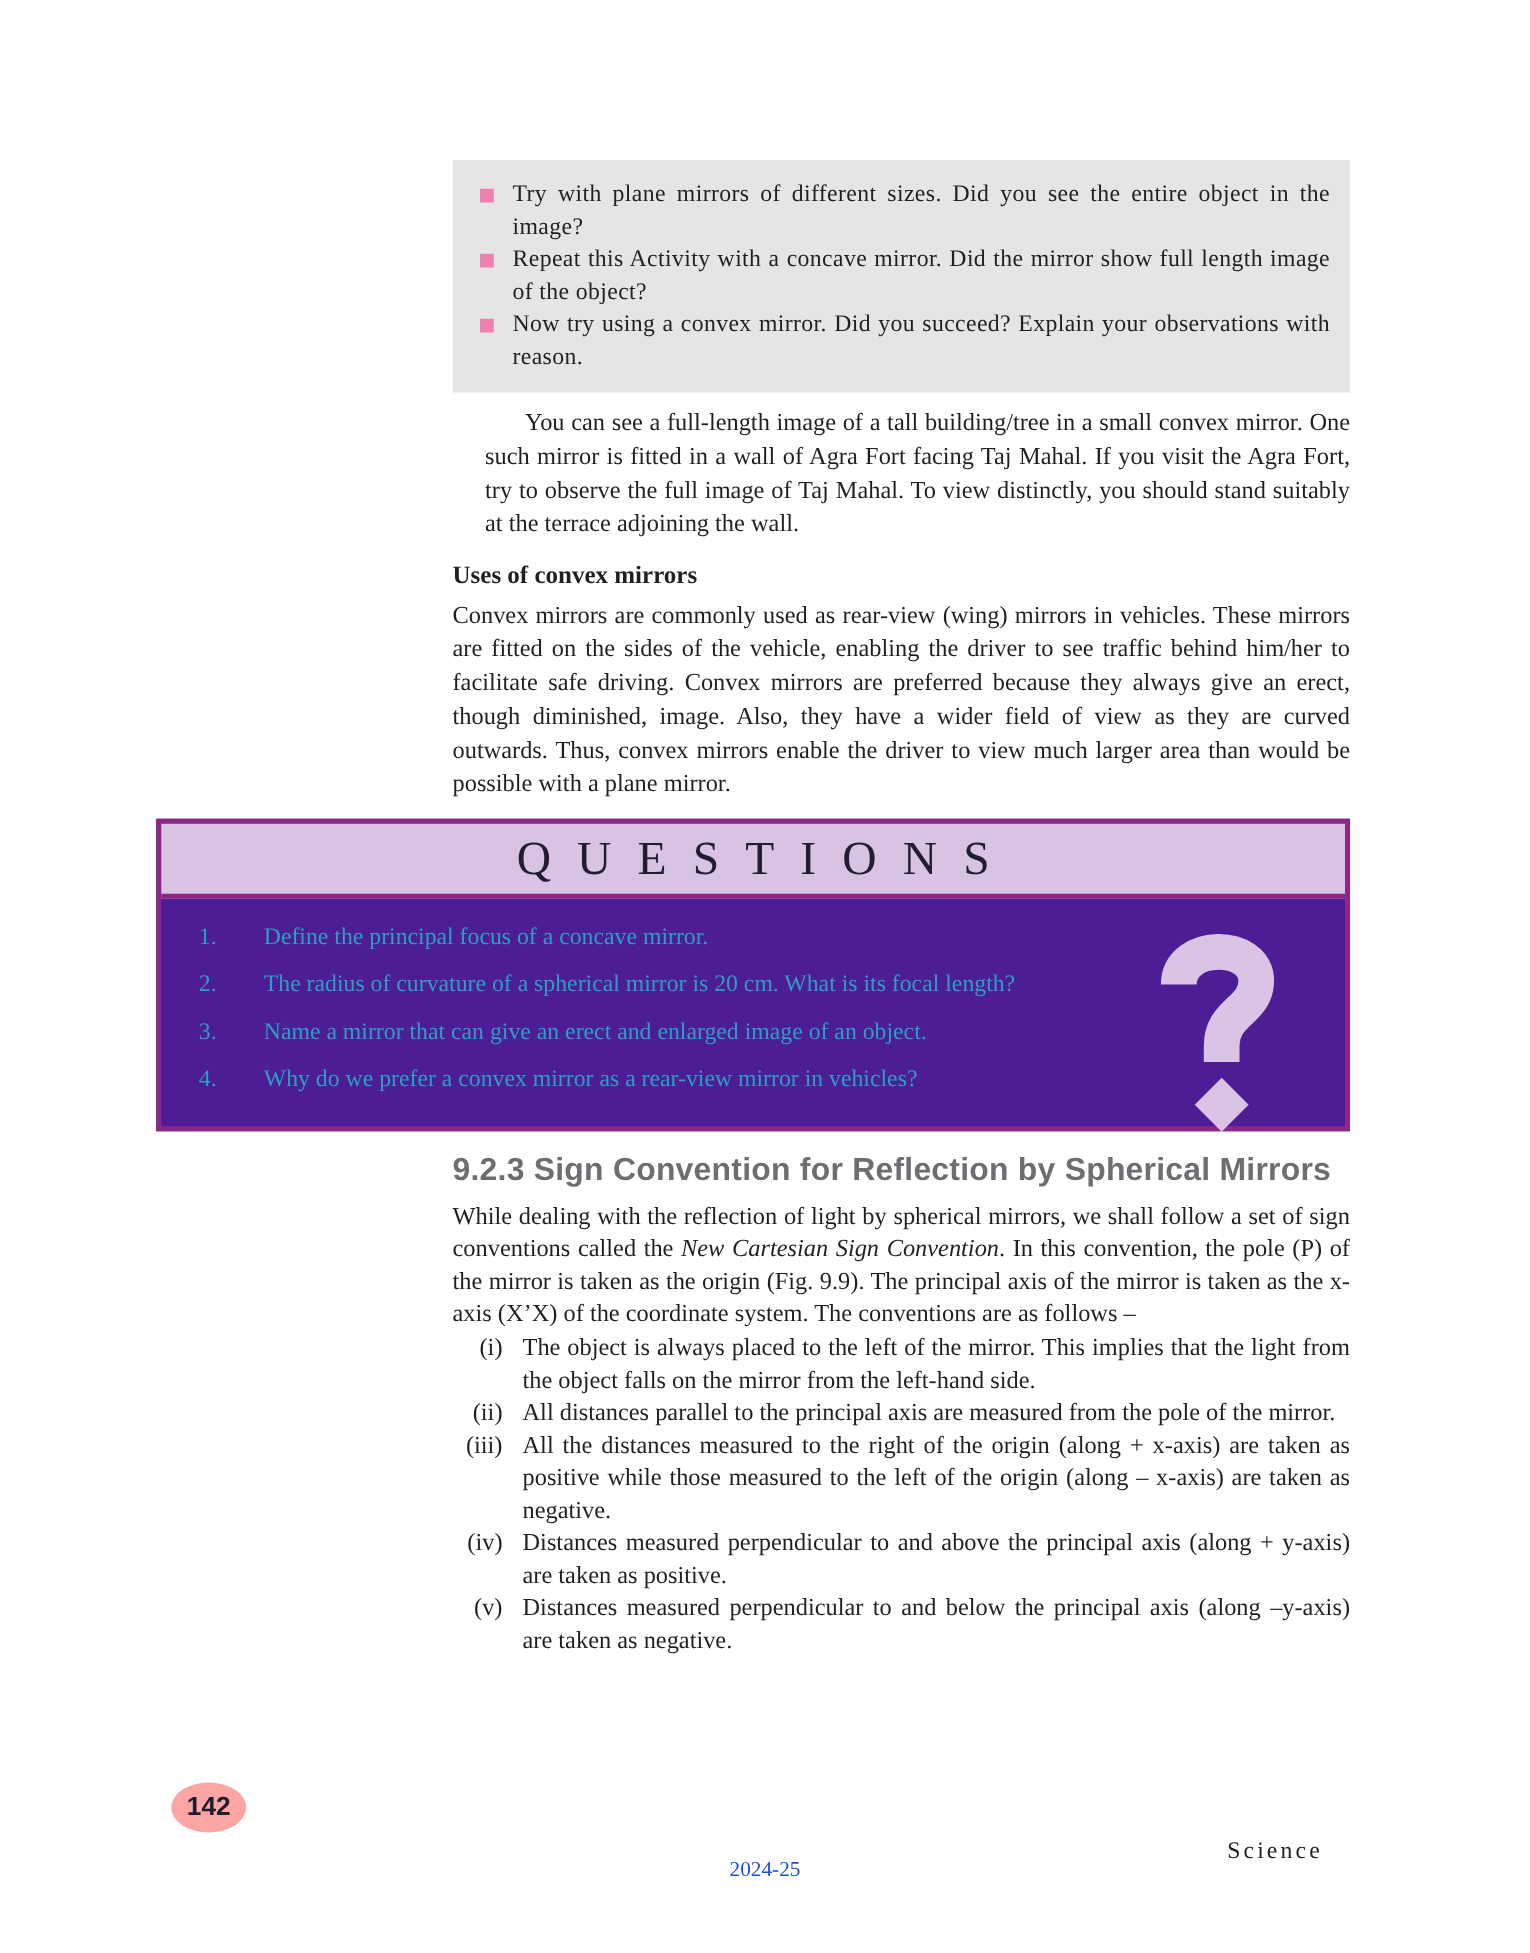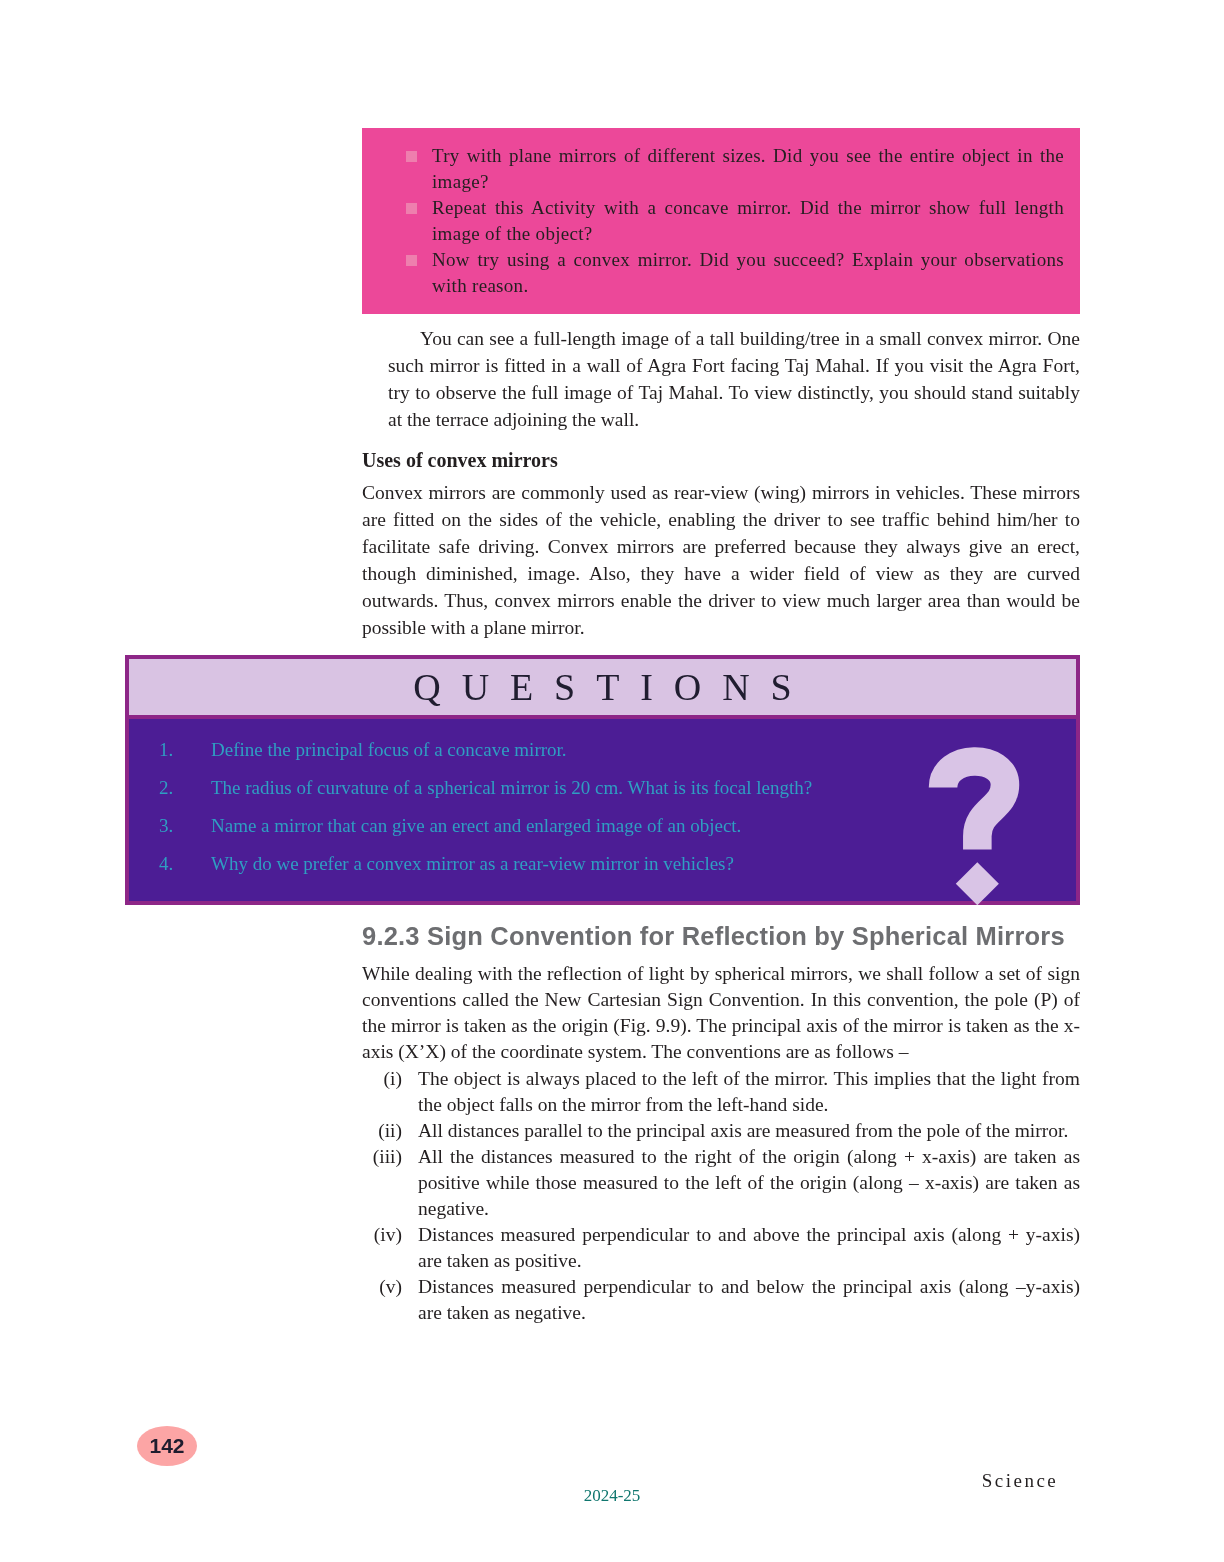--- a/index.html
+++ b/index.html
@@ -8,22 +8,22 @@
     width:1224px;height:1562px;
     background:#ffffff;
     font-family:"Liberation Serif", serif;
     color:#231f20;
     overflow:hidden;
   }
   .main{position:absolute;left:362px;top:128px;width:718px;}
 
   
   .activity-box{
-    background:#ec4899;
-    padding:15px 16px 15px 24px;
+    background:#e5e5e5;
+    padding:15px 16px 15px 2px;
     font-size:19px;line-height:26px;
   }
   .bullet-row{display:flex;align-items:flex-start;}
   .bullet-sq{width:11px;height:11px;background:#ee7fae;margin:8px 15px 0 20px;flex:none;}
   .bullet-text{flex:1;text-align:justify;letter-spacing:0.3px;}
 
   .para{font-size:19.5px;line-height:27px;text-align:justify;margin:0;}
   .para-indent{text-indent:32px;margin-top:11px;margin-left:26px;}
   .uses-heading{font-weight:bold;font-size:20px;margin:16px 0 7px;}
 
@@ -52,42 +52,42 @@
   .q-text{flex:1;}
   .q-mark{position:absolute;right:52px;top:22px;width:100px;height:178px;}
 
   
   .section-heading{
     font-family:"Liberation Sans", sans-serif;
     font-weight:bold;font-size:25.5px;color:#6d6e71;
     margin:17px 0 10px;letter-spacing:0.2px;
   }
   .intro{font-size:19.5px;line-height:26px;text-align:justify;}
-  .intro .it{}
+  .intro .it{font-style:italic;}
   .conv-list{margin-top:1px;}
   .c-item{display:flex;font-size:19.5px;line-height:26px;}
   .c-marker{width:40px;text-align:right;flex:none;margin-right:16px;}
   .c-text{flex:1;text-align:justify;}
 
   
   .badge{
     position:absolute;left:137px;top:1426px;
     width:60px;height:40px;border-radius:50%;
     background:#fca5a5;
     display:flex;align-items:center;justify-content:center;
     font-family:"Liberation Sans", sans-serif;
     font-weight:bold;font-size:21px;color:#1e1c2e;
   }
   .science{
     position:absolute;top:1470px;left:960px;width:120px;
     text-align:center;font-size:19px;letter-spacing:2.5px;color:#231f20;
   }
   .year{
     position:absolute;top:1486px;left:0;width:1224px;
-    text-align:center;font-size:17px;color:#0f766e;
+    text-align:center;font-size:17px;color:#1d4ed8;
   }
 </style>
 </head>
 <body>
 
 <div class="page">
   <div class="main">
 
     <div class="activity-box">
       <div class="bullet-row">

